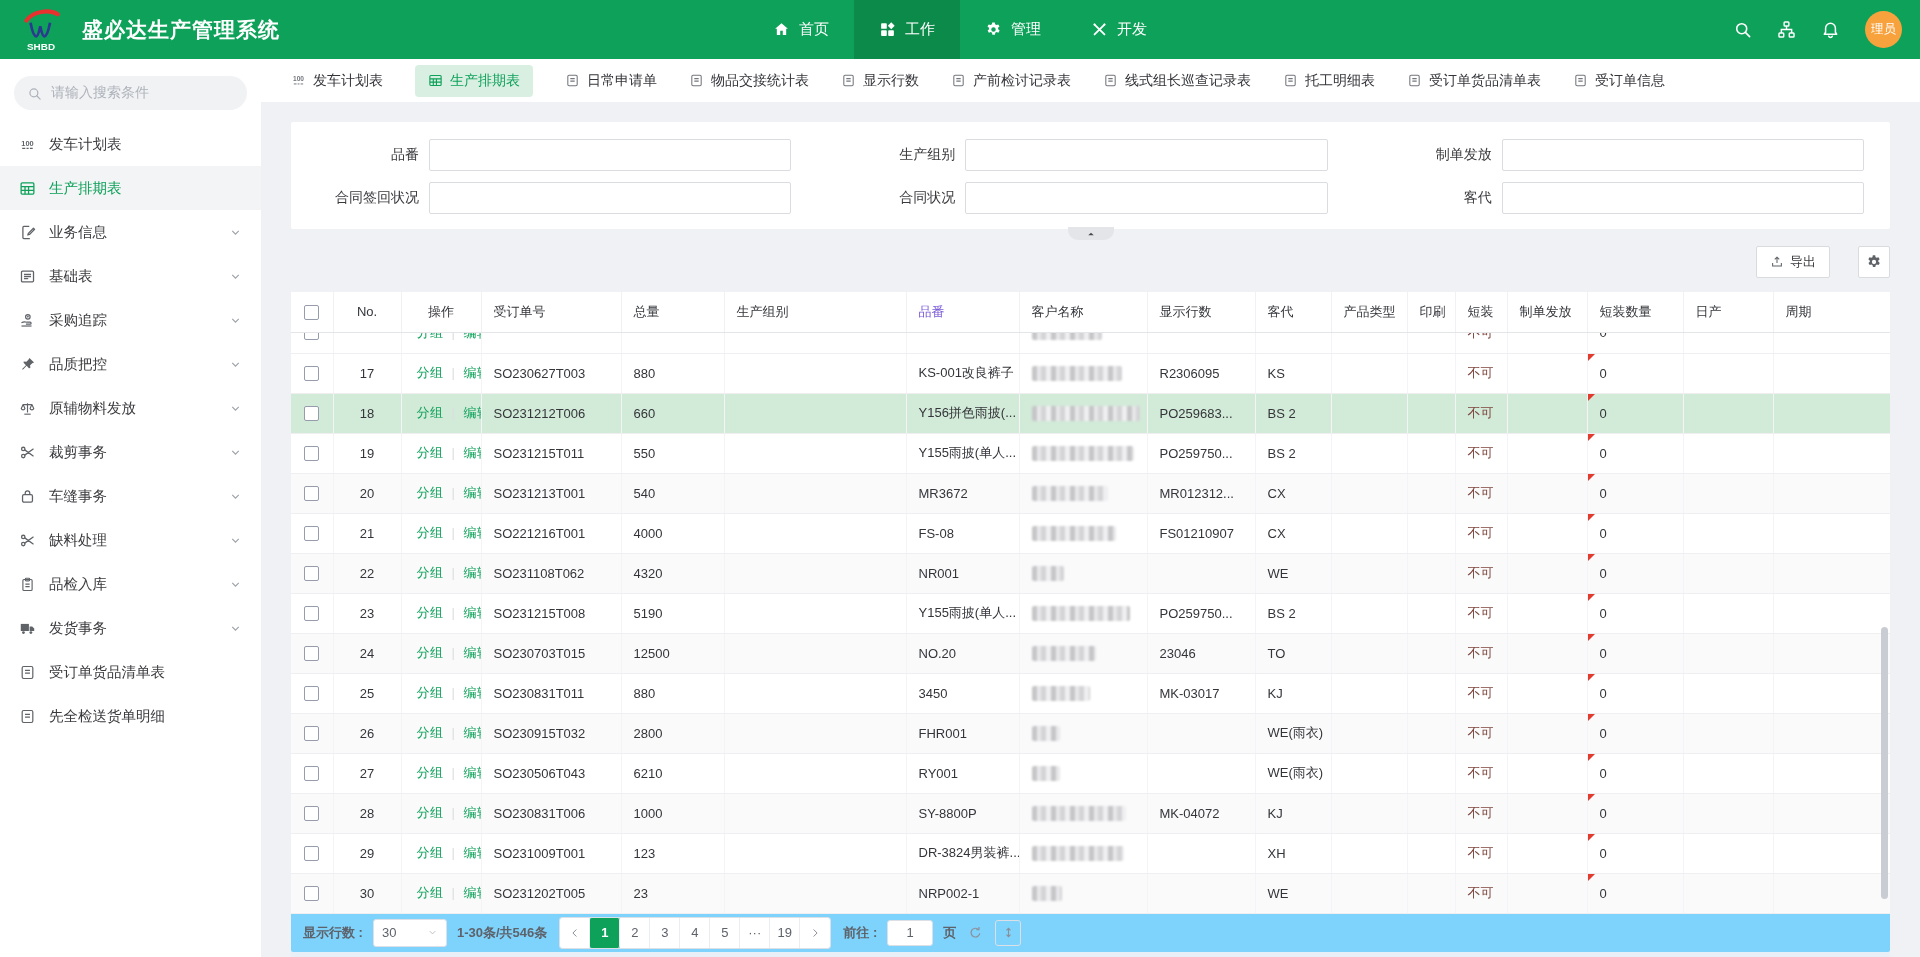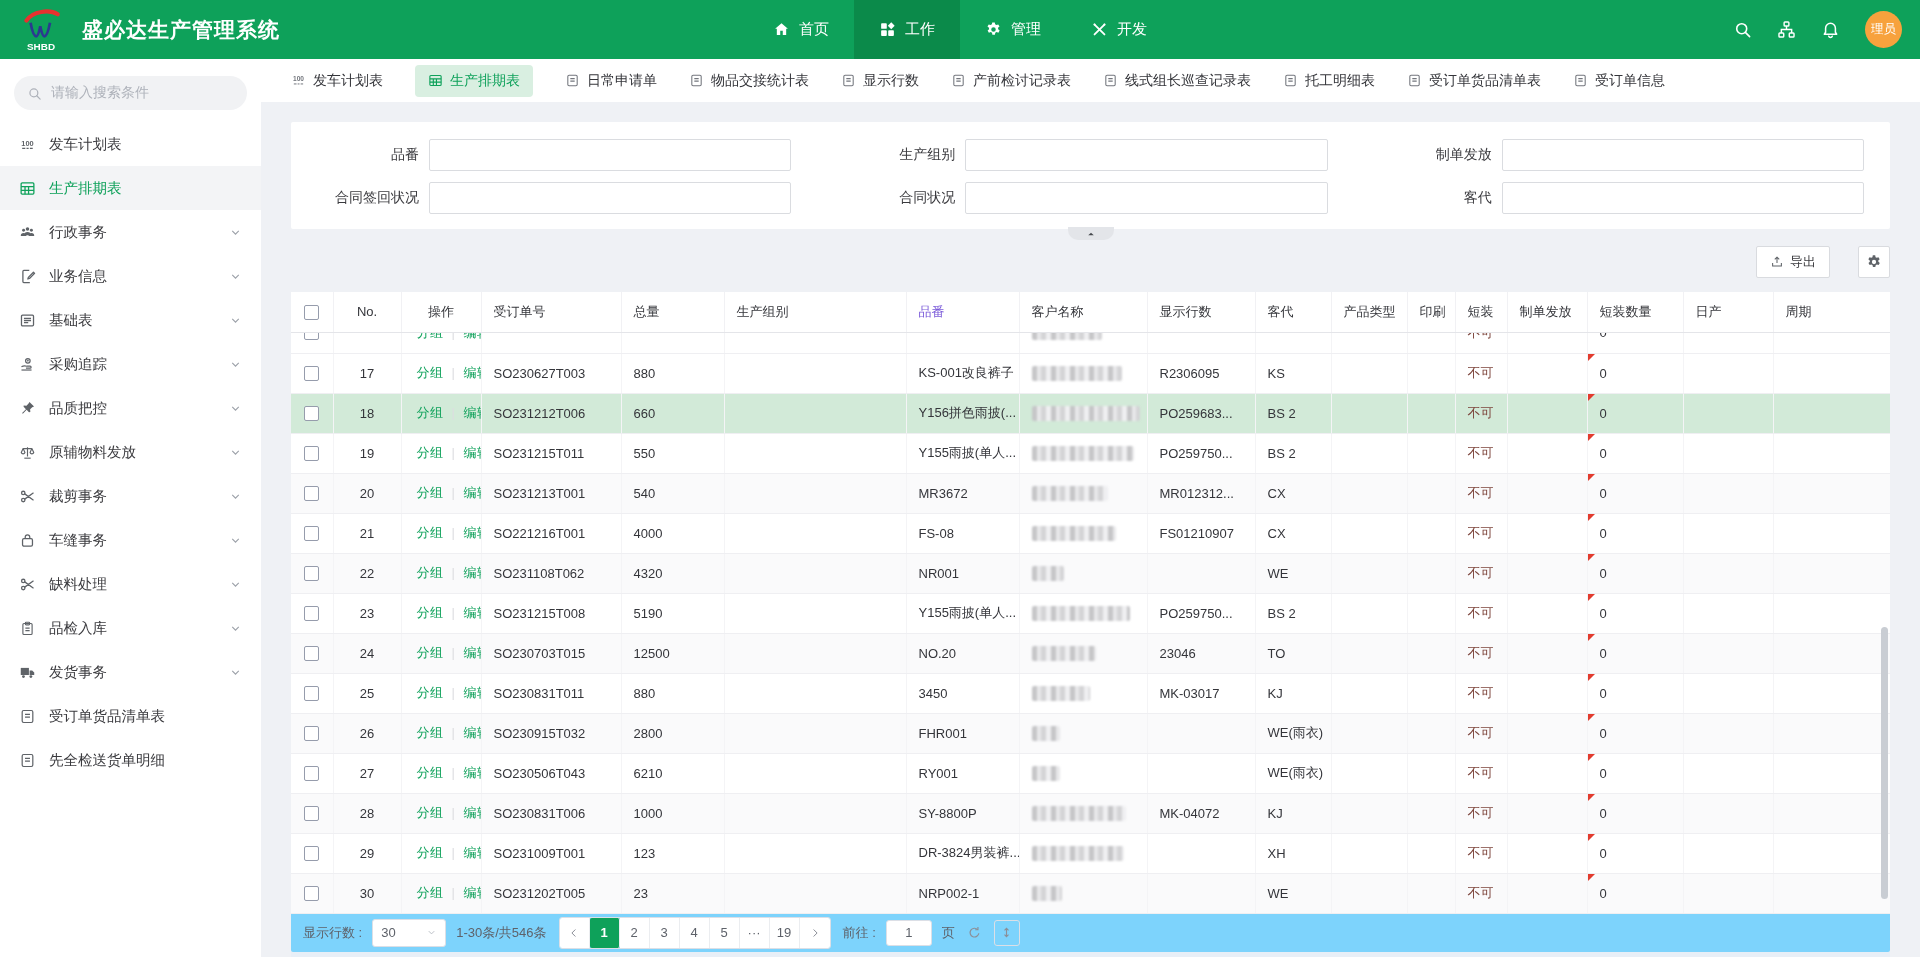--- a/index.html
+++ b/index.html
@@ -95,21 +95,21 @@
   .tri { position:absolute; top:0; left:0; width:0; height:0; border-top:7px solid #E23B2E;
     border-right:7px solid transparent; }
   tr.partial td { height:13px; padding:0 12px; overflow:hidden; vertical-align:top; }
   tr.partial td.actions { padding:0 0 0 15px; }
   tr.partial .cw { height:40px; display:flex; align-items:center; margin-top:-20px; }
   .vthumb { position:absolute; right:2px; top:335px; width:7px; height:272px; background:#C9CDD3;
     border-radius:4px; cursor:pointer; }
 
   
   .pagination { height:38px; display:flex; align-items:center; padding:0 12px; gap:10px; font-size:13px; color:#5E626A; }
-  .pg-text { white-space:nowrap; }
+  .pg-text { white-space:nowrap;font-weight:bold; }
   .pg-select { width:74px; height:28px; border:1px solid #DCDFE6; border-radius:3px; display:flex; align-items:center;
     justify-content:space-between; padding:0 8px; color:#5E626A; cursor:pointer; background:#fff; }
   .pg-select .ic svg { width:11px; height:11px; color:#B6BAC2; display:block; }
   .pager { display:flex; border:1px solid #DCDFE6; border-radius:3px; overflow:hidden; margin:0 2px; }
   .pg-cell { min-width:30px; height:30px; background:#fff; border:none; border-right:1px solid #EBEDF0;
     font-size:13px; color:#5E626A; display:flex; align-items:center; justify-content:center; cursor:pointer;
     padding:0 6px; font-family:inherit; }
   .pg-cell:last-child { border-right:none; }
   .pg-cell.active { background:#0EA15A; color:#fff; font-weight:bold; border-radius:2px; }
   .pg-cell .ic svg { width:12px; height:12px; color:#8B8F98; display:block; }
@@ -223,36 +223,20 @@
           <span class="mi-label">发车计划表</span>
         </div>
         <div class="menu-item active">
           <span class="ic ">
             <svg viewBox="0 0 24 24" fill="none" stroke="currentColor" stroke-width="1.8">
               <rect x="3" y="4" width="18" height="16" rx="1.5"></rect>
               <path d="M3 9.3h18M8.5 9.3V20M13.5 9.3V20M3 14.6h18"></path>
             </svg>
           </span>
           <span class="mi-label">生产排期表</span>
-        </div>
-        <div class="menu-item">
-          <span class="ic ">
-            <svg viewBox="0 0 24 24" fill="currentColor">
-              <circle cx="6.5" cy="8.8" r="2.1"></circle>
-              <circle cx="17.5" cy="8.8" r="2.1"></circle>
-              <circle cx="12" cy="7.2" r="2.5"></circle>
-              <path d="M2.5 16.8a4 4 0 0 1 8 0zM13.5 16.8a4 4 0 0 1 8 0zM7.3 16a4.7 4.7 0 0 1 9.4 0z"></path>
-            </svg>
-          </span>
-          <span class="mi-label">行政事务</span>
-          <span class="ic chev">
-            <svg viewBox="0 0 24 24" fill="none" stroke="currentColor" stroke-width="2">
-              <path d="M6 9l6 6 6-6"></path>
-            </svg>
-          </span>
         </div>
         <div class="menu-item">
           <span class="ic ">
             <svg viewBox="0 0 24 24" fill="none" stroke="currentColor" stroke-width="1.8">
               <path d="M14.5 3.5H6.8c-.8 0-1.3.5-1.3 1.3v14.4c0 .8.5 1.3 1.3 1.3h8.5"></path>
               <path d="M13.2 13.2l7.2-7.2 1.6 1.6-7.2 7.2-2.3.7z" stroke-linejoin="round"></path>
             </svg>
           </span>
           <span class="mi-label">业务信息</span>
           <span class="ic chev">

